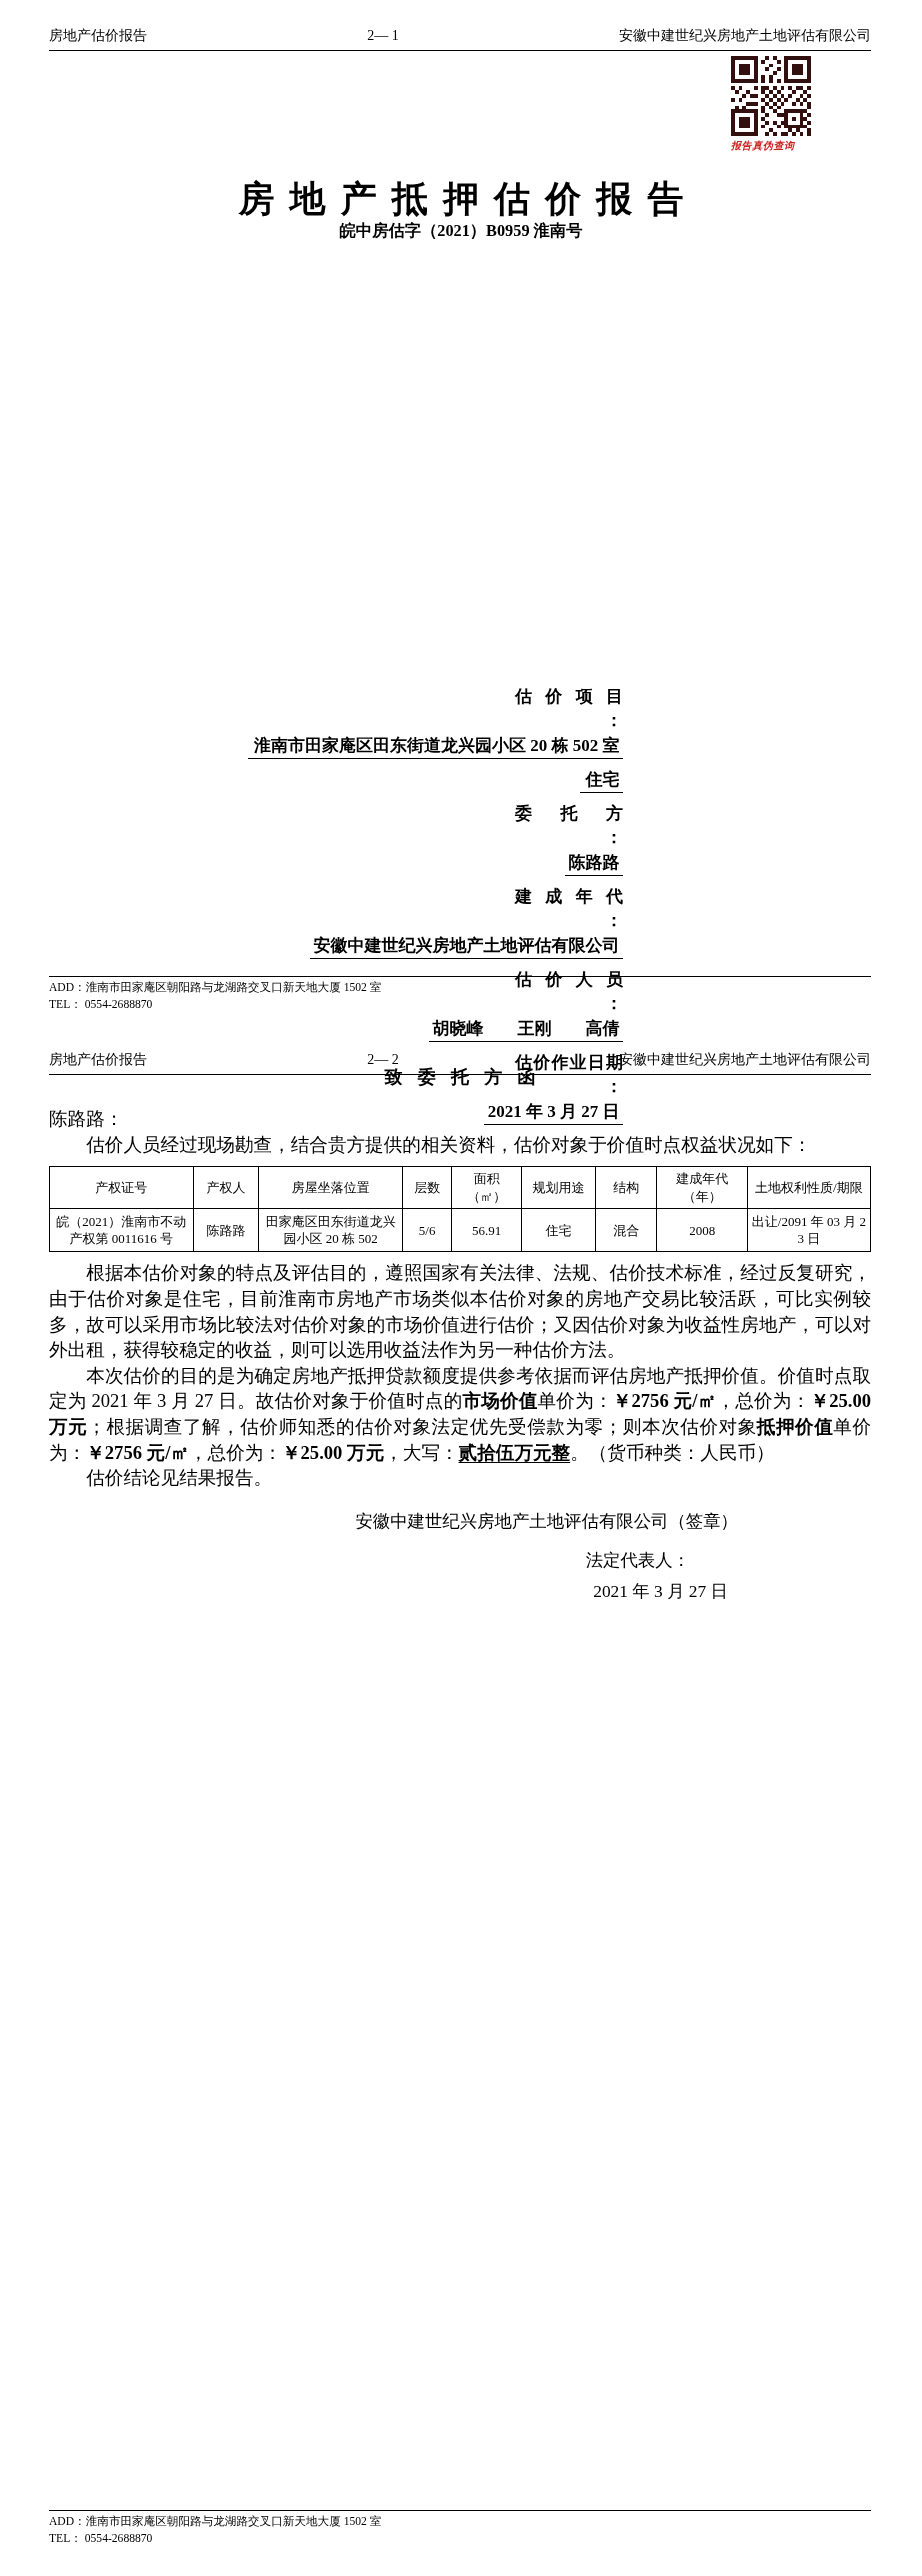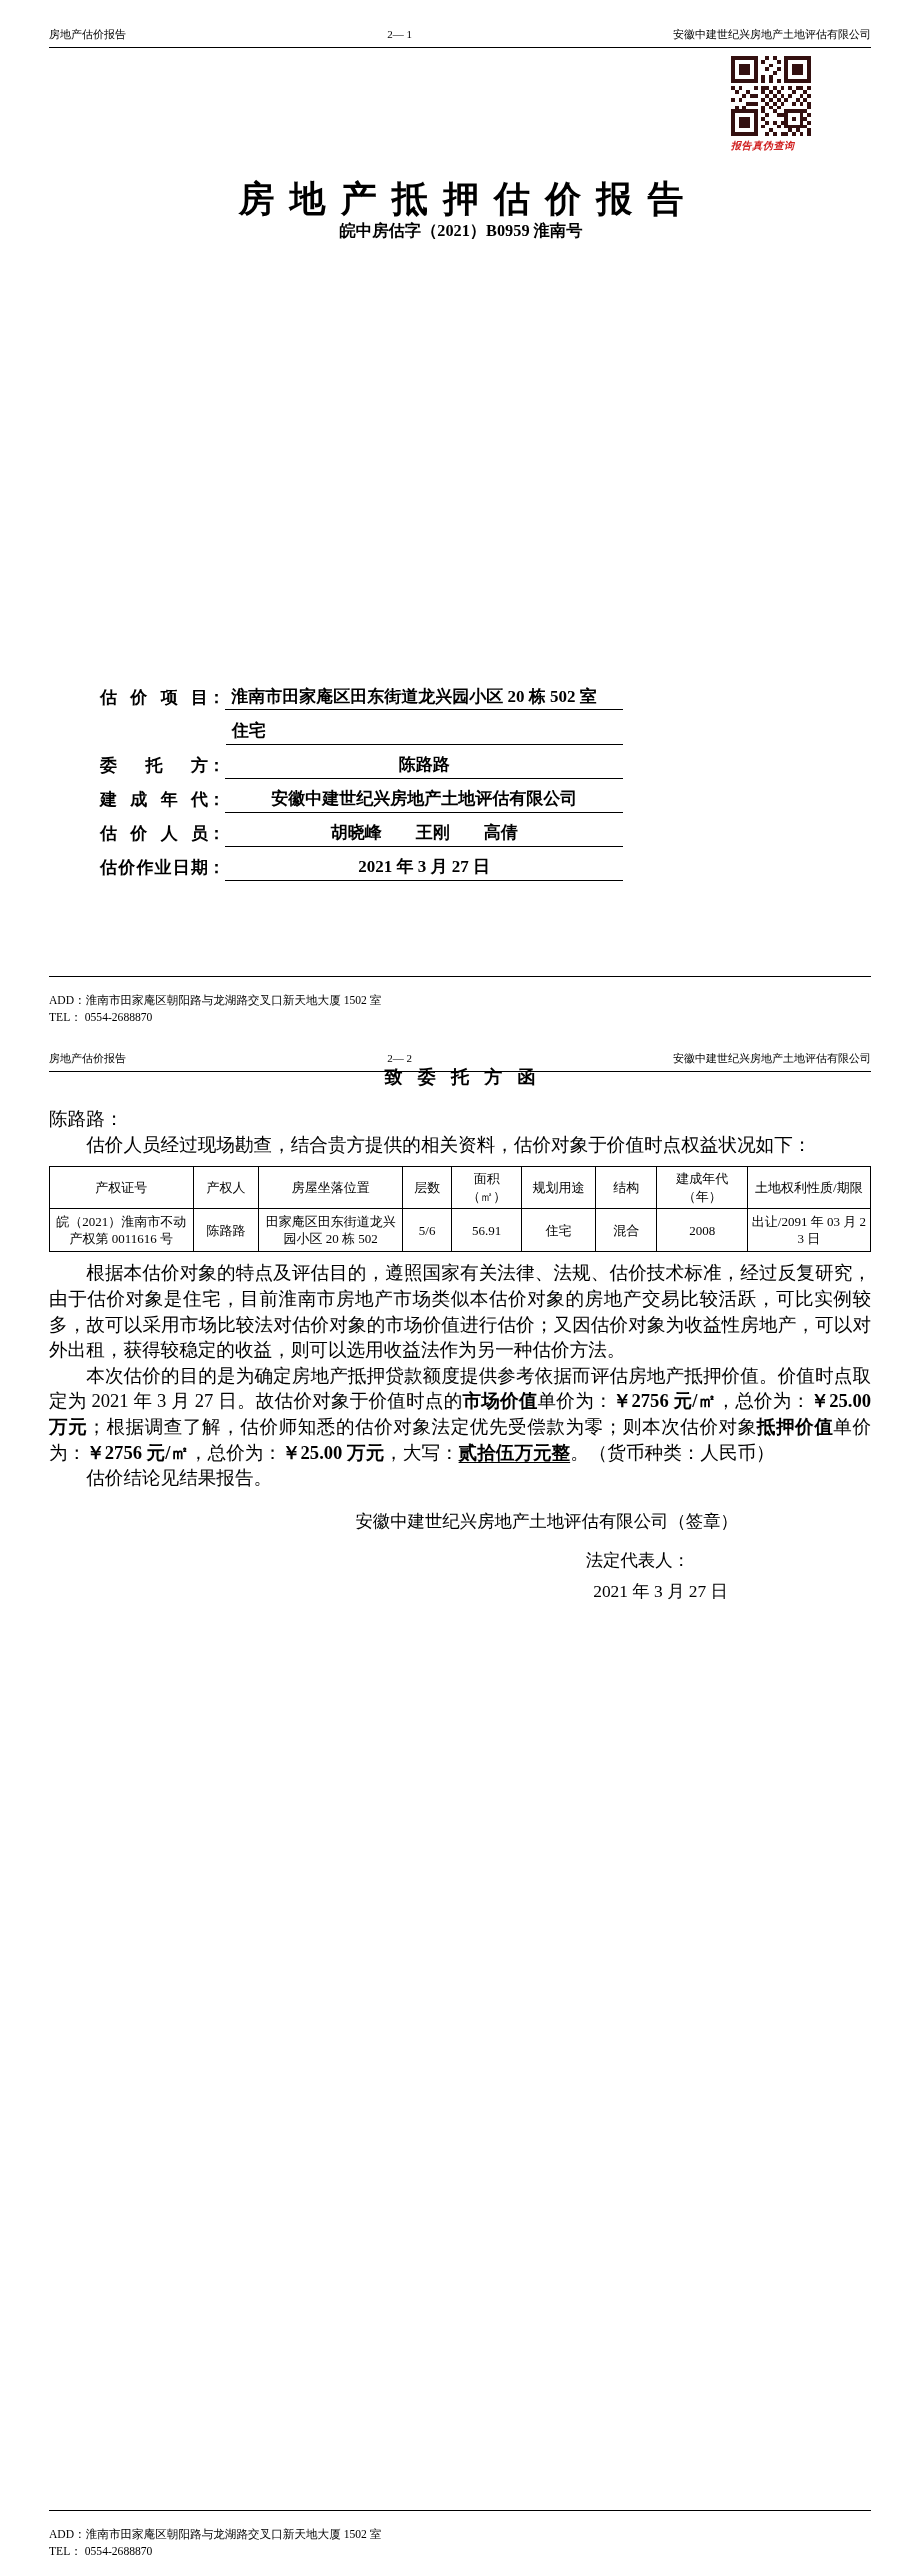--- a/index.html
+++ b/index.html
@@ -4,35 +4,35 @@
 <title>房地产抵押估价报告</title>
 <style>
   html,body{margin:0;padding:0;}
   body{background:#ffffff;font-family:"Liberation Serif","DejaVu Serif",serif;color:#000;}
   .canvas{position:relative;width:922px;height:2576px;background:#fff;overflow:hidden;}
   .page{position:absolute;left:0;width:922px;}
   #page-1{top:0;height:1024px;}
   #page-2{top:1024px;height:1552px;}
 
   
-  .pgheader{position:absolute;top:27px;left:49px;width:822px;display:flex;justify-content:space-between;align-items:baseline;font-size:11px;border-bottom:0.6px solid #000;padding-bottom:5.2px;}
-  .pgfooter{position:absolute;left:49px;width:822px;border-top:0.6px solid #000;padding-top:15px;font-size:11.6px;line-height:17px;}
+  .pgheader{position:absolute;top:27px;left:49px;width:822px;display:flex;justify-content:space-between;align-items:baseline;font-size:14px;border-bottom:0.6px solid #000;padding-bottom:5.2px;}
+  .pgfooter{position:absolute;left:49px;width:822px;border-top:0.6px solid #000;padding-top:2px;font-size:11.6px;line-height:17px;}
   #page-1 .pgfooter{top:976px;}
   #page-2 .pgfooter{top:1486px;}
 
   
   .qrbox{position:absolute;left:731px;top:56px;width:80px;text-align:left;font-style:italic;}
   .qr{width:80px;height:80px;display:block;}
   .qrcap{margin-top:2.9px;font-size:10px;font-weight:bold;color:#d01f1f;letter-spacing:0.6px;white-space:nowrap;}
 
   
   .rtitle{position:absolute;top:151px;left:0;width:100%;text-align:center;font-size:36px;font-weight:bold;letter-spacing:.42em;text-indent:.42em;}
   .docnum{position:absolute;top:220px;left:0;width:100%;text-align:center;font-size:16.3px;font-weight:bold;}
   .fields{position:absolute;top:685px;left:100px;width:523px;font-weight:bold;font-size:17px;}
-  .frow{display:flex;align-items:flex-end;margin-bottom:8.7px;line-height:24.4px;}
+  .frow{display:flex;align-items:flex-end;margin-bottom:8.7px;line-height:24.4px;flex-direction:column;}
   .flabel{display:inline-block;width:108px;text-align:justify;text-align-last:justify;}
   .fcolon{display:inline-block;width:17.4px;}
   .fspacer{display:inline-block;width:126px;}
   .fval{flex:1;border-bottom:1.2px solid #000;text-align:center;padding:0 3.5px;white-space:nowrap;}
   .fval.left{text-align:left;padding-left:5.8px;}
 
   
   .content{position:absolute;top:41px;left:49px;width:822px;}
   .ltitle{text-align:center;font-size:18px;font-weight:bold;letter-spacing:.85em;text-indent:.85em;margin:0 0 17.4px 0;}
   .salut{font-size:18.6px;line-height:25.6px;margin:0;}

